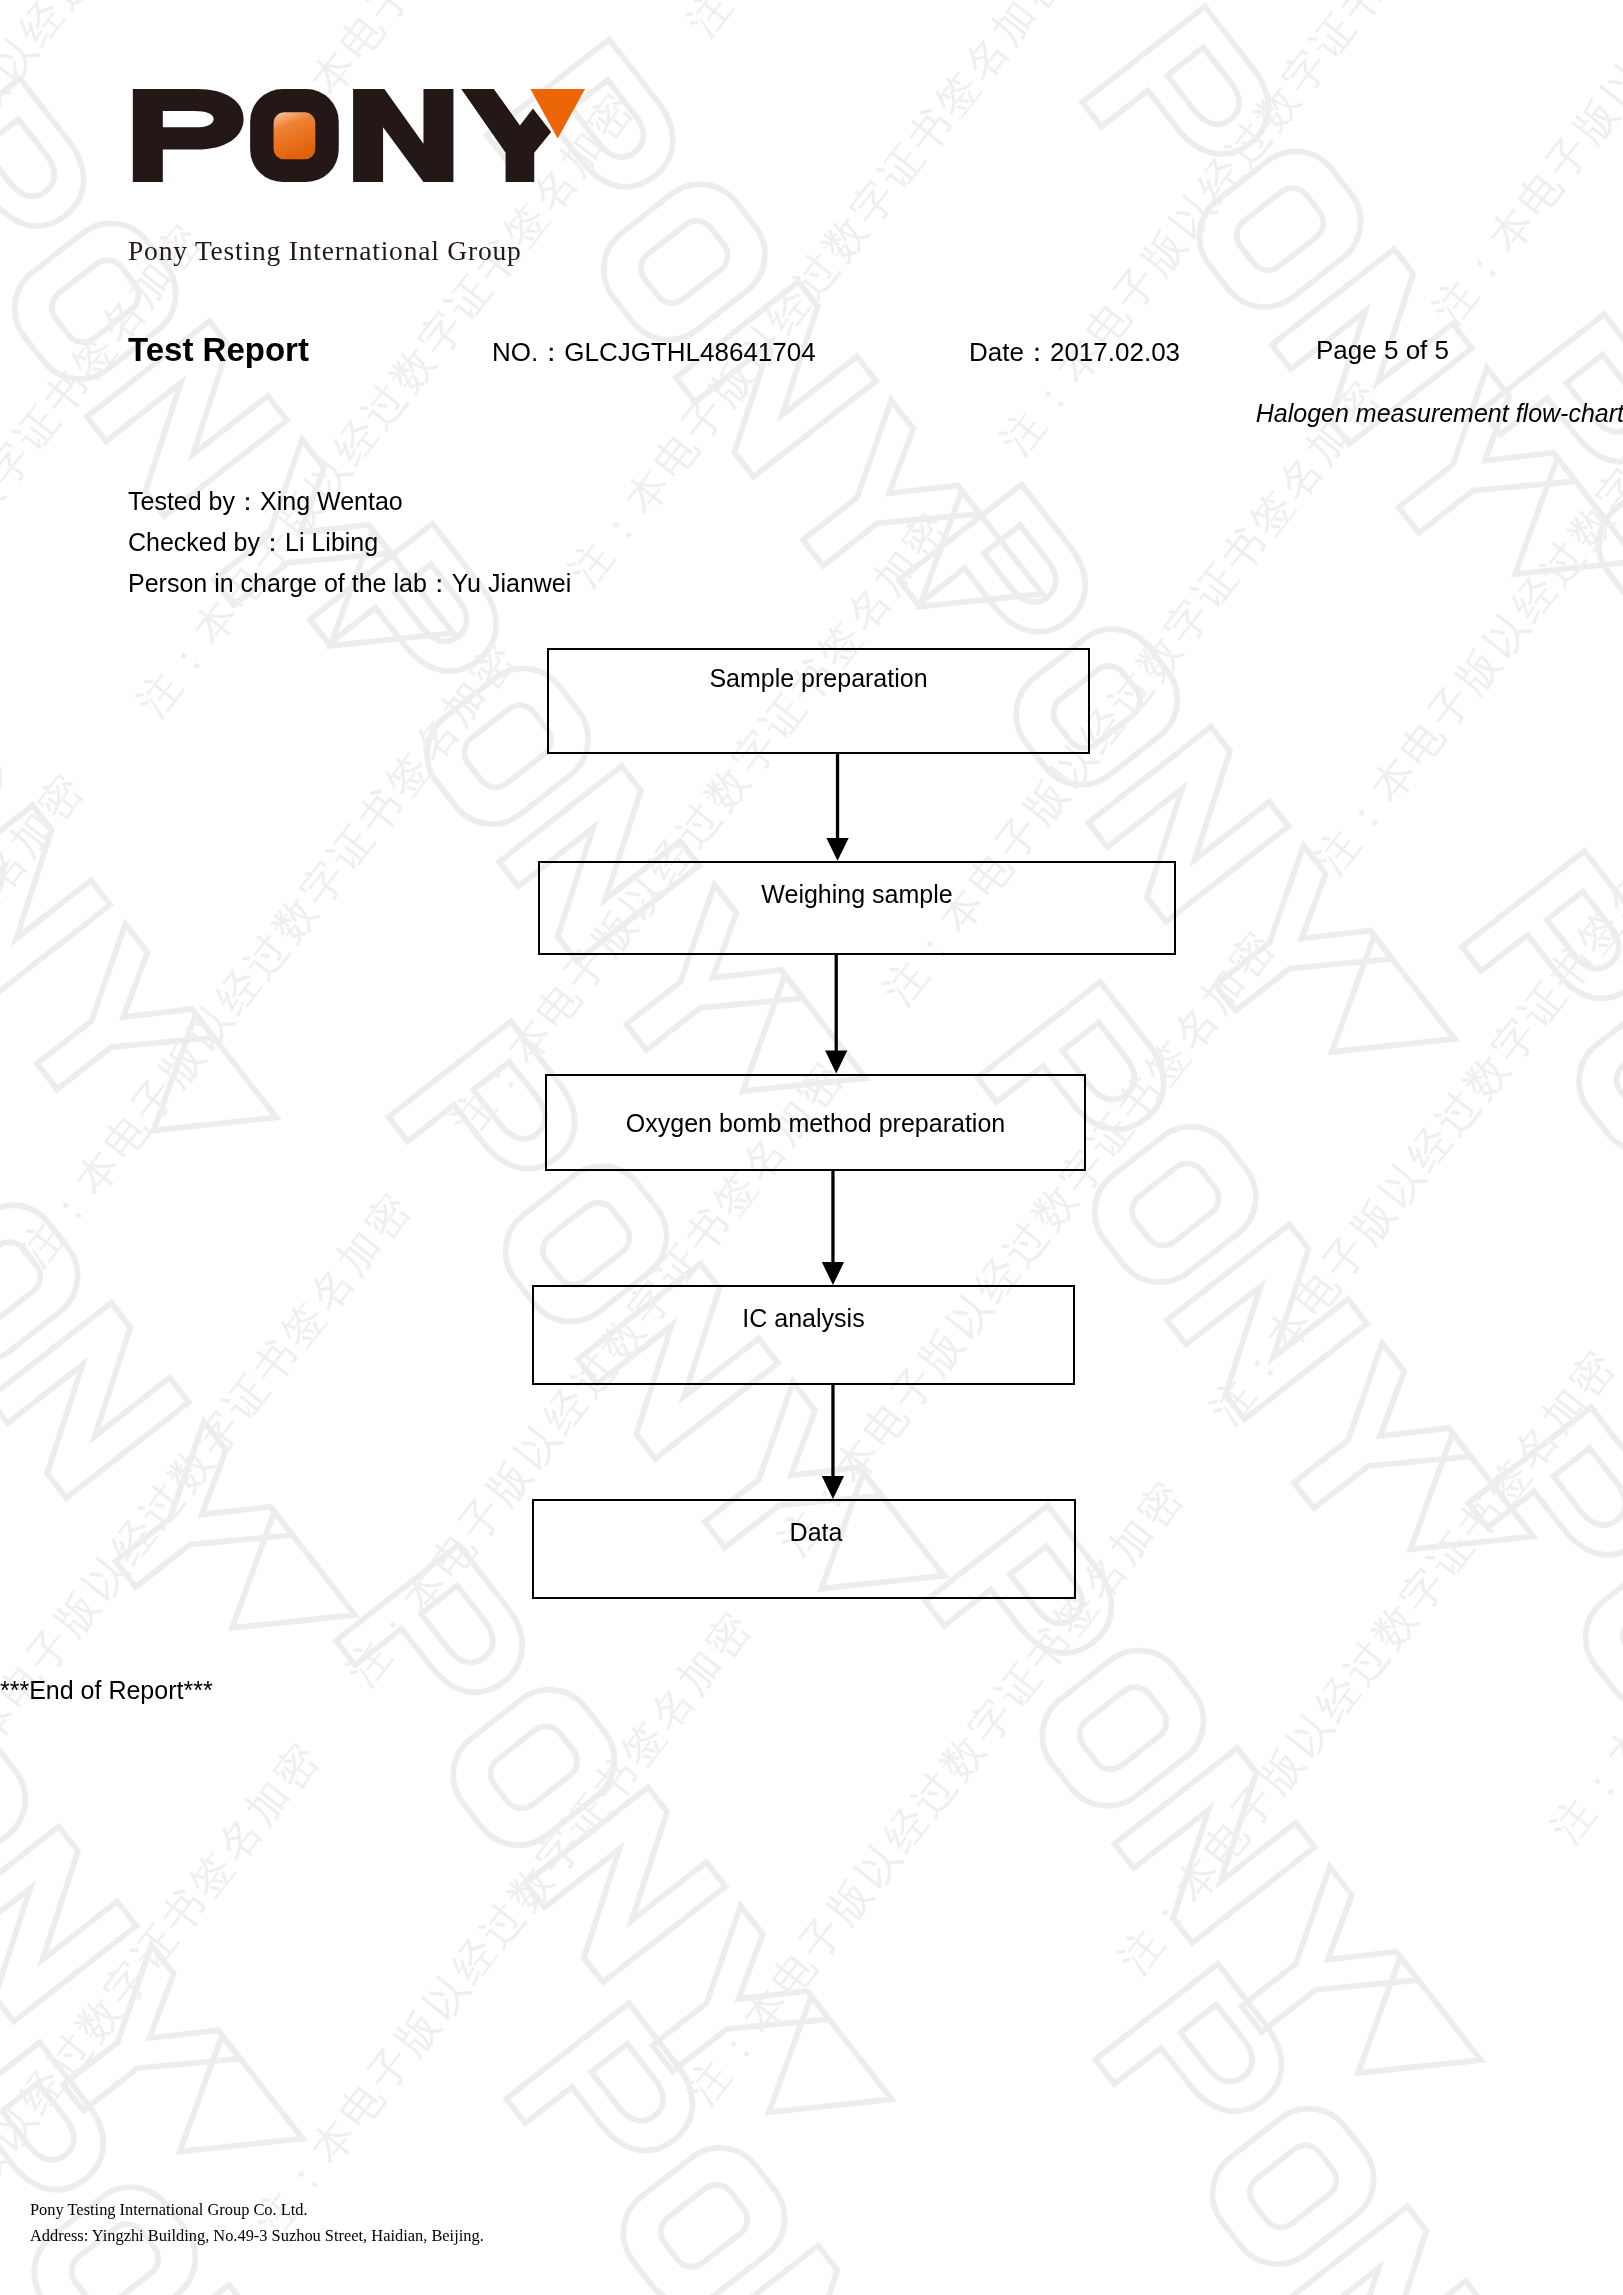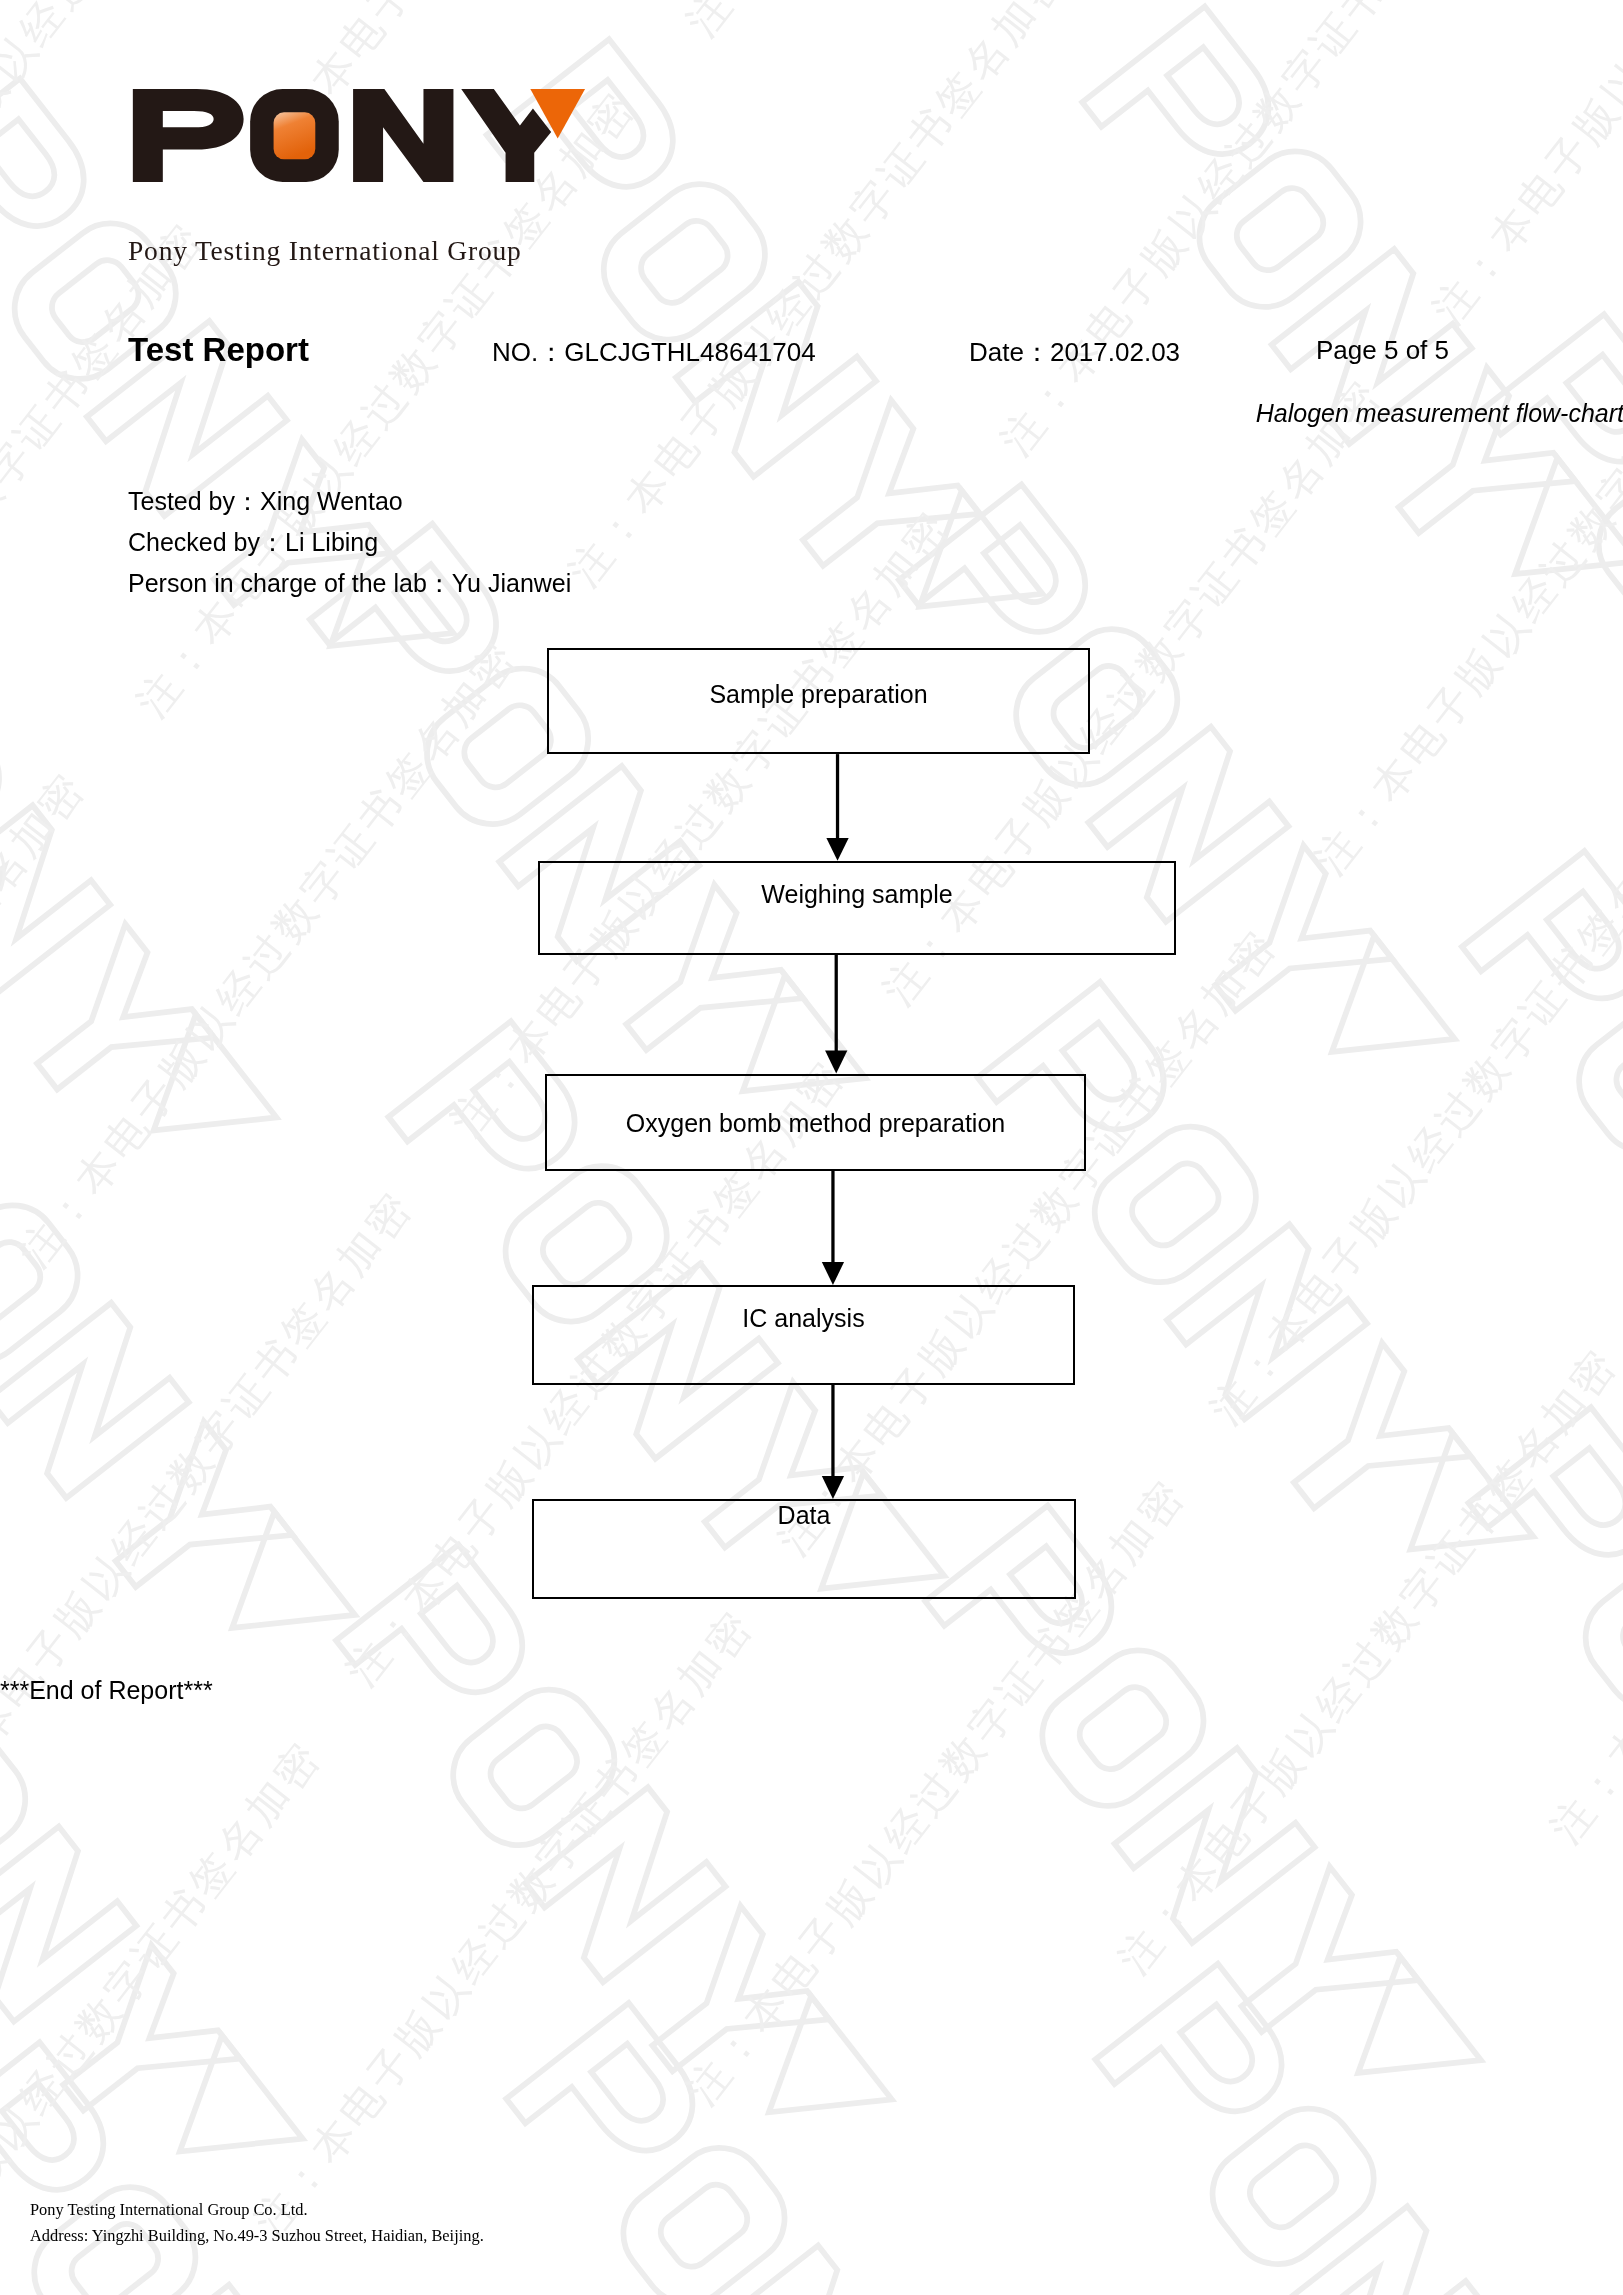--- a/index.html
+++ b/index.html
@@ -256,37 +256,37 @@
         <path d="M1272 1963 L1255 1928 L1289 1928 Z" fill="#000"></path>
       </g>
 
       <g>
         <line x1="1272" y1="2115" x2="1272" y2="2268" stroke="#000" stroke-width="5"></line>
         <path d="M1272 2290 L1255 2255 L1289 2255 Z" fill="#000"></path>
       </g>
     </svg>
 
     <div class="fbox" style="left:547px;top:648px;width:543px;height:106px;">
-      <span style="margin-top:30px;">Sample preparation</span>
+      <span style="margin-top:14px;">Sample preparation</span>
     </div>
 
     <div class="fbox" style="left:538px;top:861px;width:638px;height:94px;">
       <span style="margin-top:17px;">Weighing sample</span>
     </div>
 
     <div class="fbox" style="left:545px;top:1074px;width:541px;height:97px;">
       <span style="margin-top:33px;">Oxygen bomb method preparation</span>
     </div>
 
     <div class="fbox" style="left:532px;top:1285px;width:543px;height:100px;">
       <span style="margin-top:17px;">IC analysis</span>
     </div>
 
     <div class="fbox" style="left:532px;top:1499px;width:544px;height:100px;">
-      <span style="">Data</span>
+      <span style="margin-top:17px;padding-left:12px;">Data</span>
     </div>
   </div>
 
   <div class="endnote">***End of Report***</div>
 
   <div class="footer">
     <div>Pony Testing International Group Co. Ltd.</div>
     <div>Address: Yingzhi Building, No.49-3 Suzhou Street, Haidian, Beijing.</div>
   </div>
 

